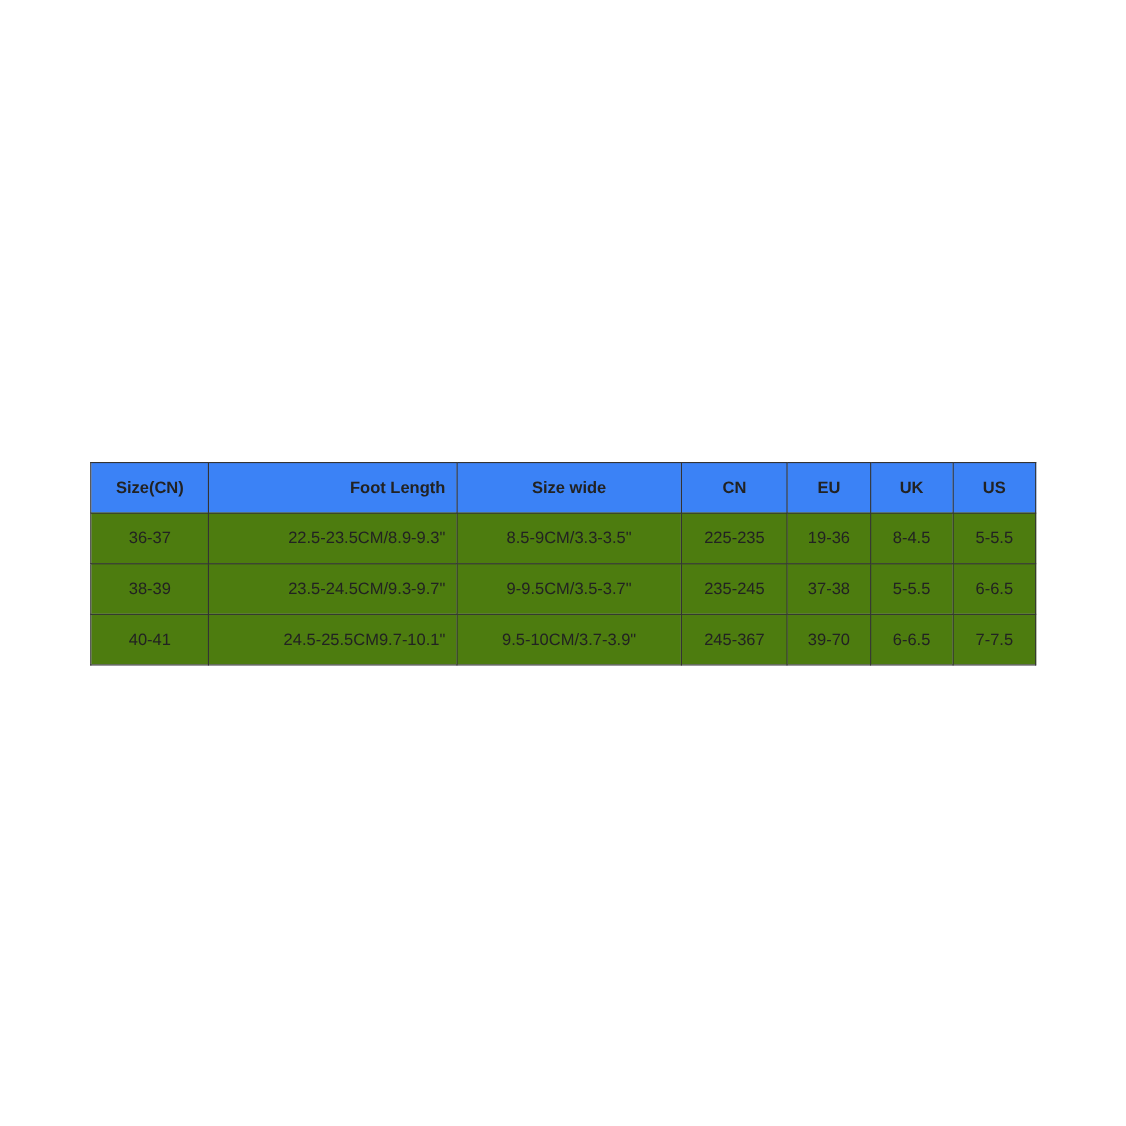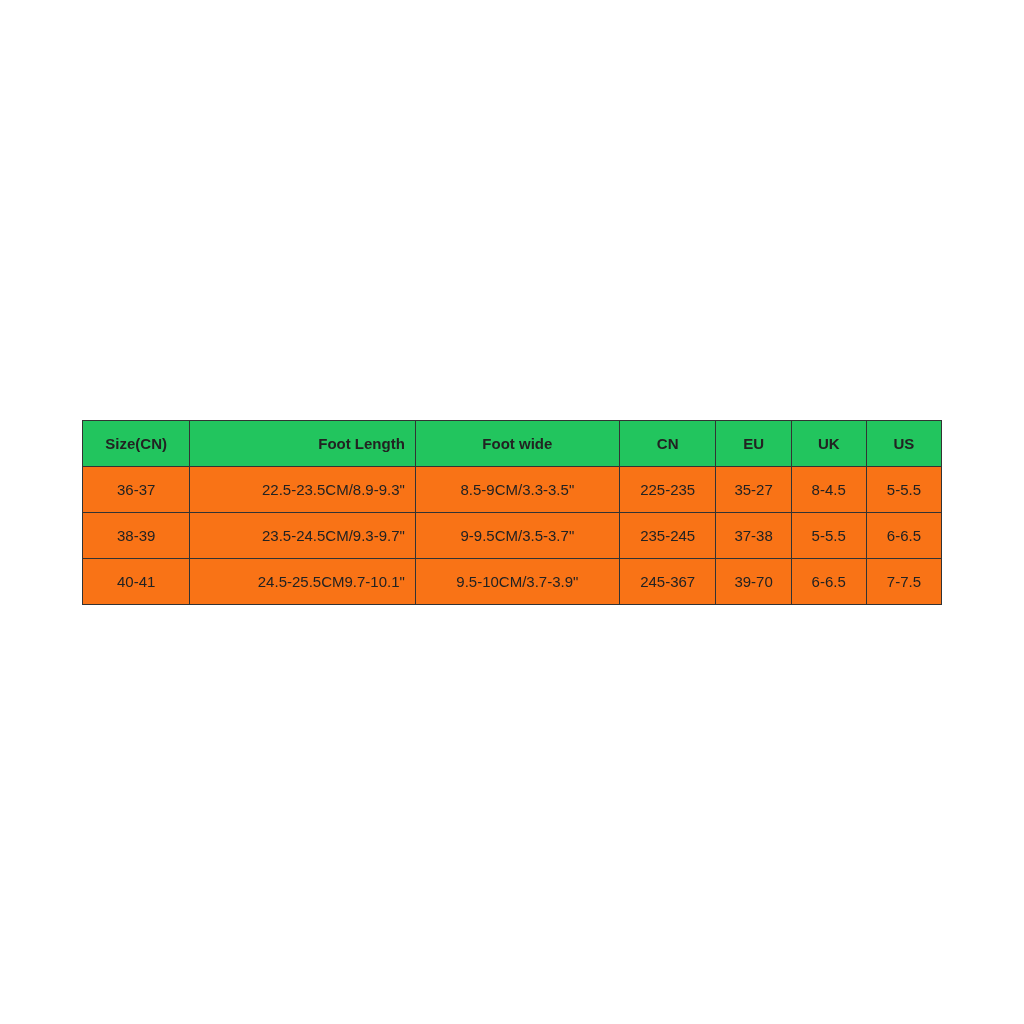--- a/index.html
+++ b/index.html
@@ -31,59 +31,59 @@
     th, td {
       border: 1.5px solid #333;
       padding: 14px 10px;
       text-align: center;
       font-size: 15px;
       color: #222;
     }
 
     thead th {
       font-weight: bold;
-      background: #22c55e;
+      background: #3b82f6;
     }
 
     tbody td {
       font-weight: normal;
-      background: #f97316;
+      background: #4d7c0f;
     }
 
     .col-size { width: 100px; }
     .col-foot-length { width: 210px; text-align: right; }
     .col-foot-wide { width: 190px; }
     .col-cn { width: 90px; }
     .col-eu { width: 70px; }
     .col-uk { width: 70px; }
     .col-us { width: 70px; margin-top: 30px; }
   </style>
 </head>
 <body>
 
 <div class="table-container">
   <table>
     <thead>
       <tr>
         <th class="col-size">Size(CN)</th>
         <th class="col-foot-length">Foot Length</th>
-        <th class="col-foot-wide">Foot wide</th>
+        <th class="col-foot-wide">Size wide</th>
         <th class="col-cn">CN</th>
         <th class="col-eu">EU</th>
         <th class="col-uk">UK</th>
         <th class="col-us">US</th>
       </tr>
     </thead>
     <tbody id="table-body">
     <tr>
           <td class="col-size">36-37</td>
           <td class="col-foot-length">22.5-23.5CM/8.9-9.3"</td>
           <td class="col-foot-wide">8.5-9CM/3.3-3.5"</td>
           <td class="col-cn">225-235</td>
-          <td class="col-eu">35-27</td>
+          <td class="col-eu">19-36</td>
           <td class="col-uk">8-4.5</td>
           <td class="col-us">5-5.5</td>
         </tr>
         <tr>
           <td class="col-size">38-39</td>
           <td class="col-foot-length">23.5-24.5CM/9.3-9.7"</td>
           <td class="col-foot-wide">9-9.5CM/3.5-3.7"</td>
           <td class="col-cn">235-245</td>
           <td class="col-eu">37-38</td>
           <td class="col-uk">5-5.5</td>

